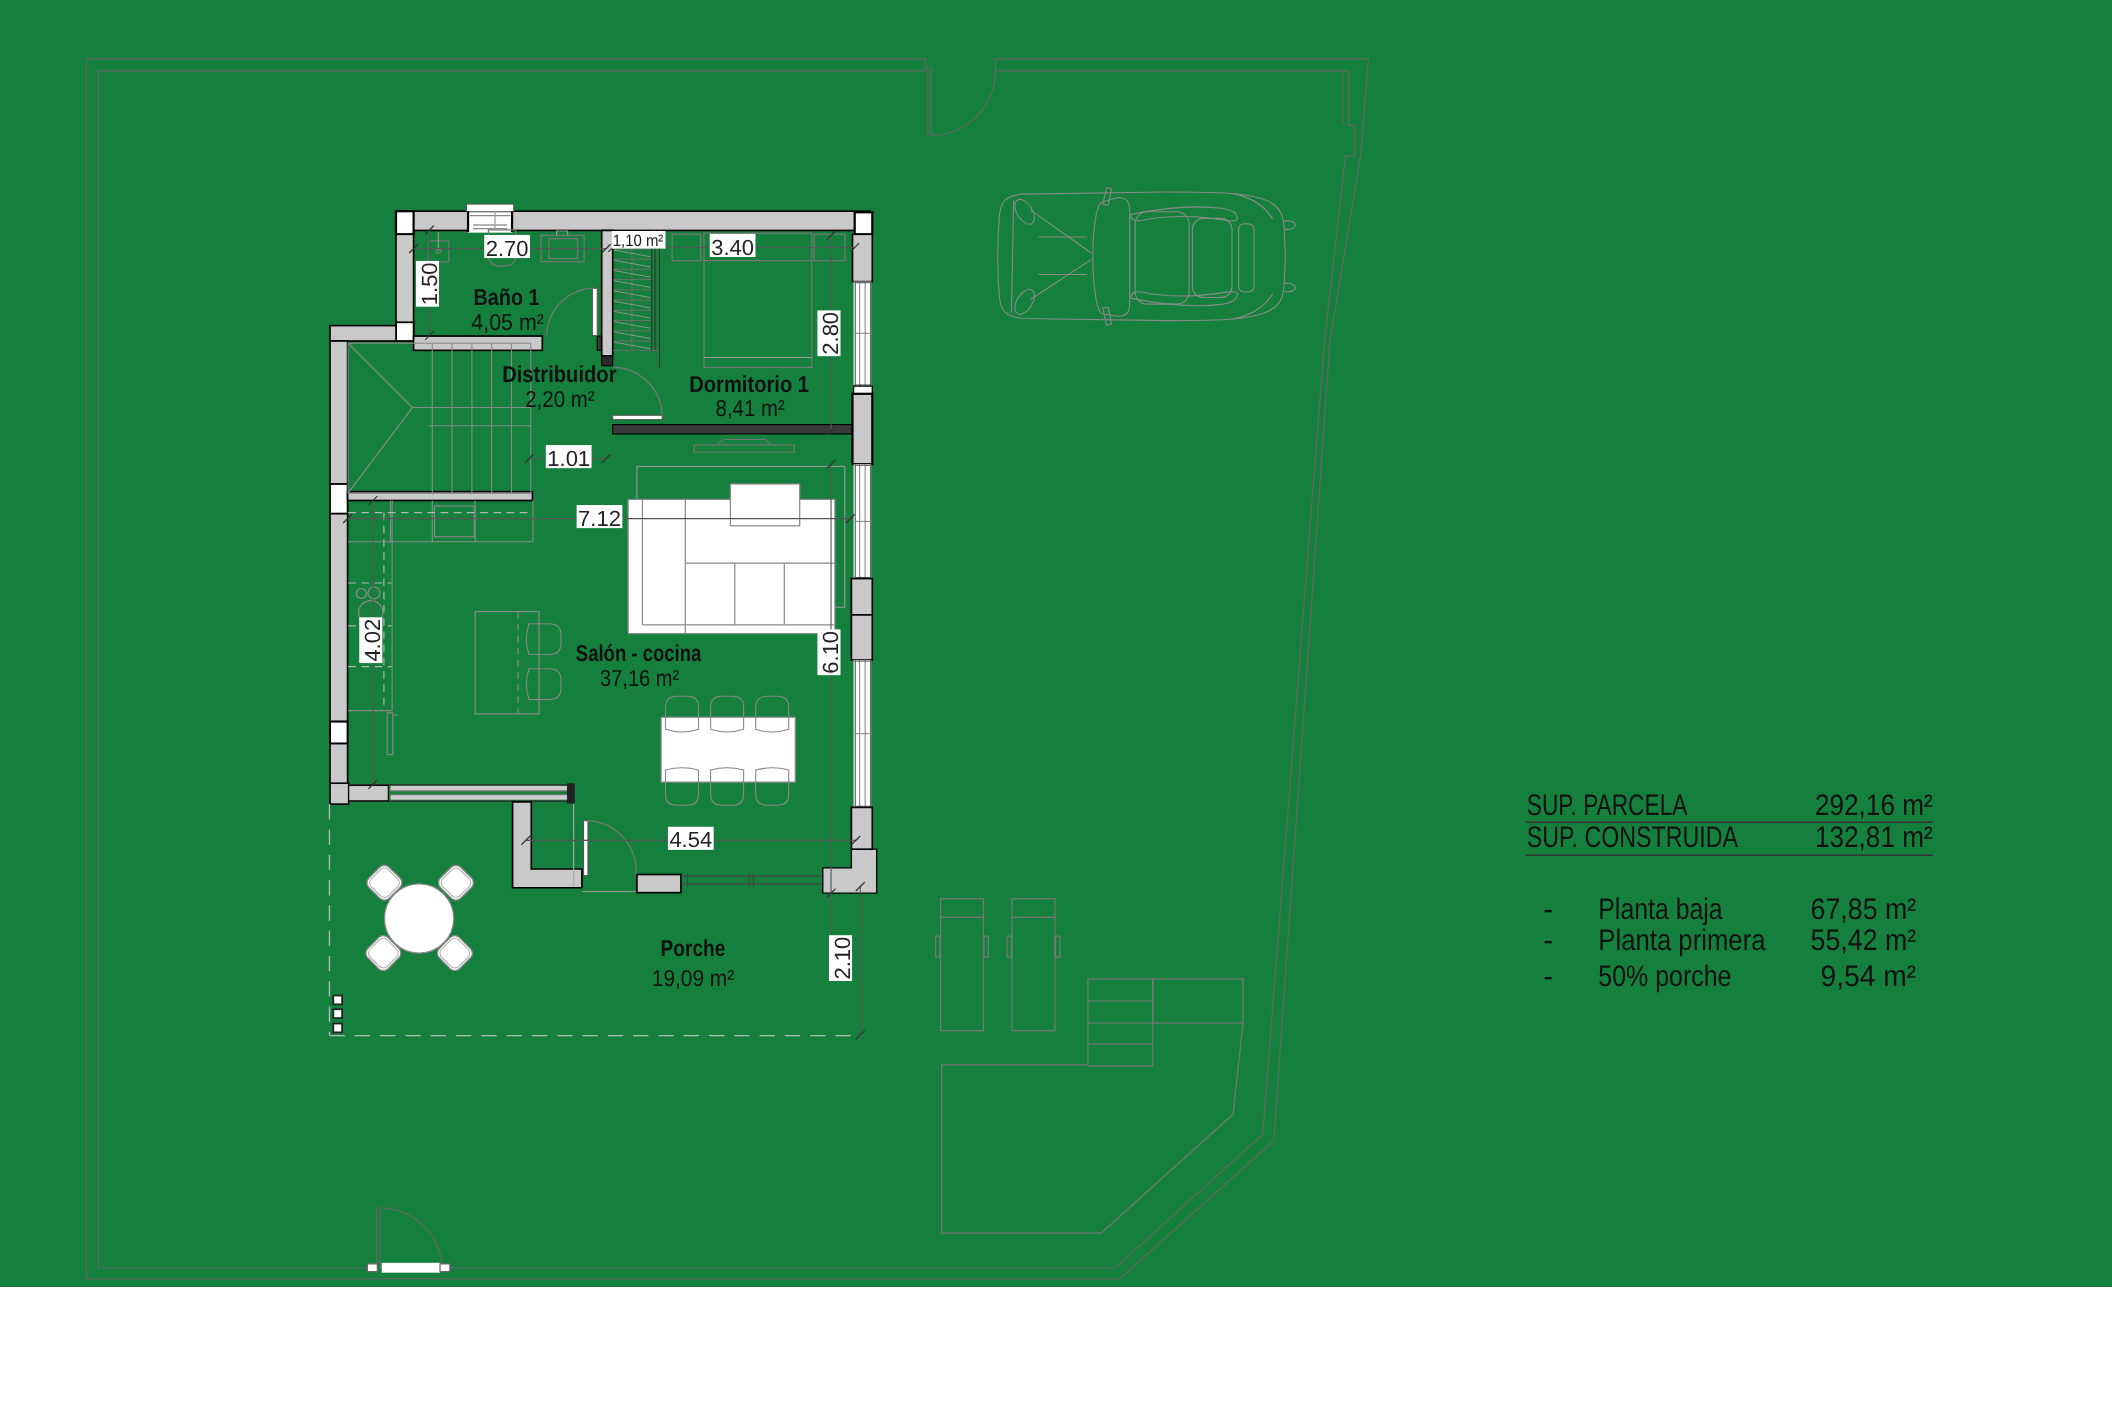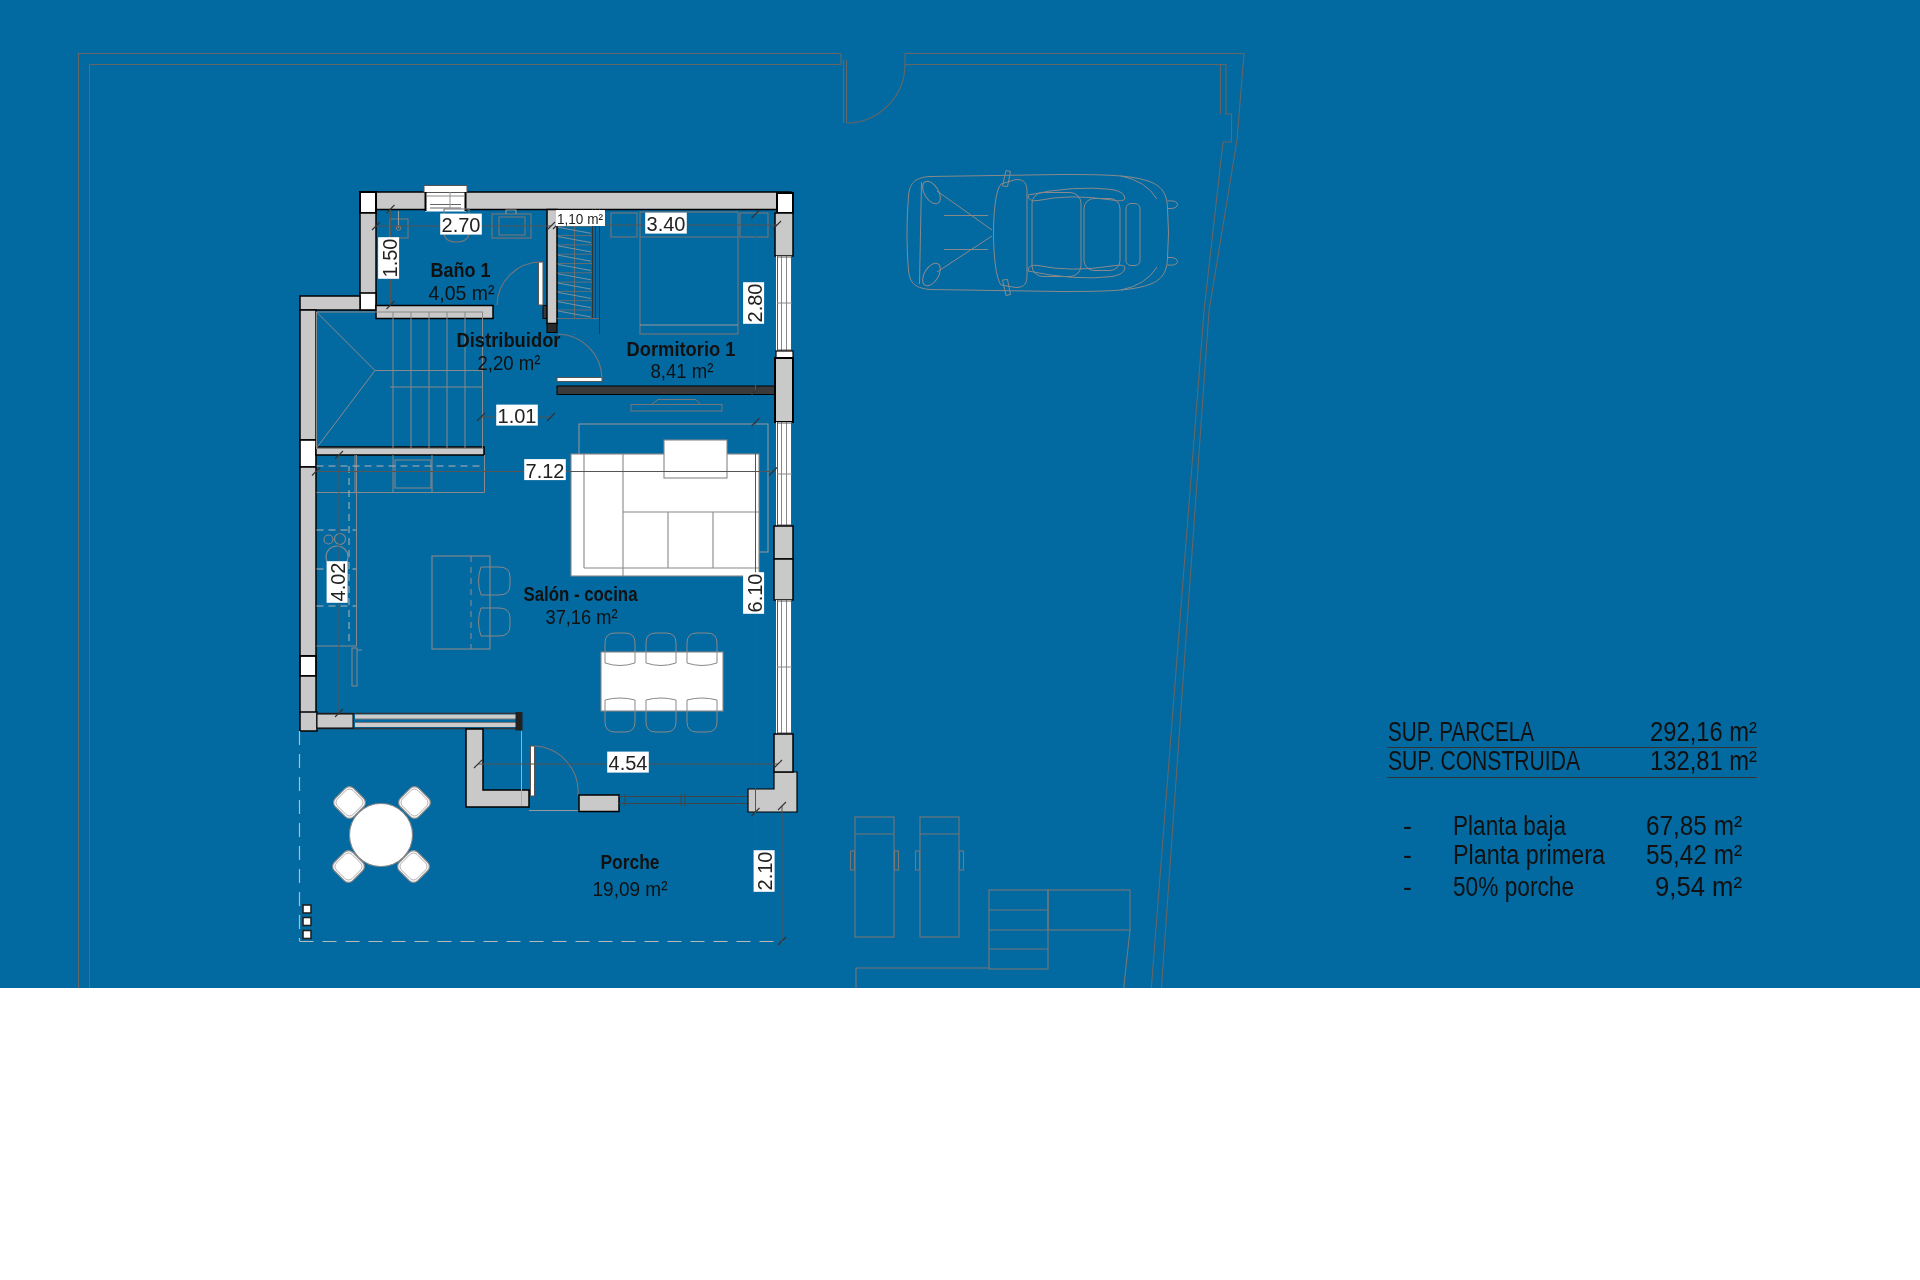--- a/index.html
+++ b/index.html
@@ -1,16 +1,16 @@
 <!DOCTYPE html>
 <html><head>
 <meta charset="utf-8">
 <style>
   html,body{margin:0;padding:0;background:#ffffff;}
-  .page{position:relative;width:1920px;height:988px;background:#0369a1;overflow:hidden;}
+  .page{position:relative;width:1920px;height:1170px;background:#15803d;overflow:hidden;}
   text{font-family:"Liberation Sans",sans-serif;fill:#1c1c1c;}
   .dim{font-size:20px;fill:#222;}
   .room{font-size:21px;font-weight:bold;fill:#111;}
   .area{font-size:21px;fill:#111;}
   .tbl{font-size:27px;fill:#111;}
 </style>
 </head>
 <body>
 <div class="page">
 <svg width="1920" height="1280" viewBox="0 0 1920 1280" xmlns="http://www.w3.org/2000/svg">

